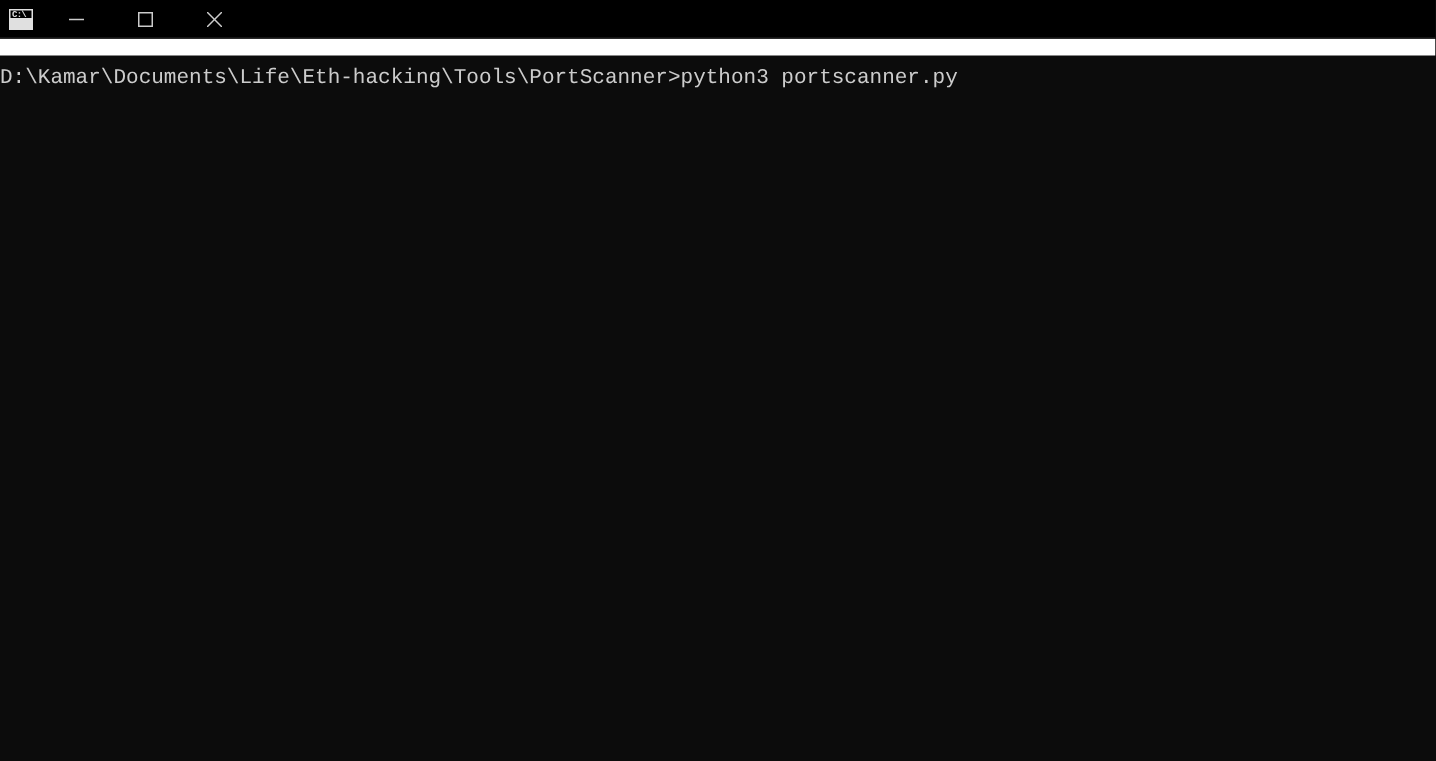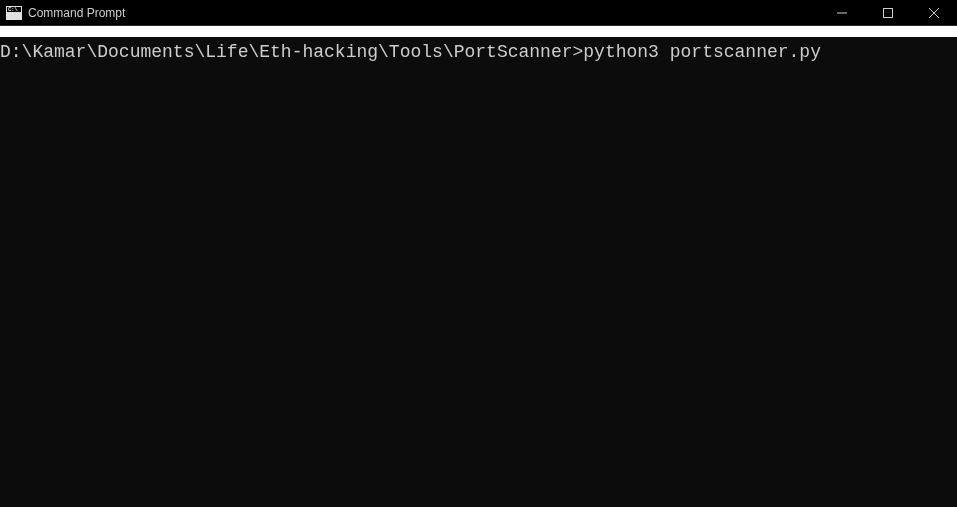--- a/index.html
+++ b/index.html
@@ -69,21 +69,21 @@
       width: 10px;
       height: 10px;
     }
     .separator-line {
       height: 11px;
       background: #ffffff;
       width: 100%;
     }
     .terminal-body {
       padding: 6px 0 0 0;
-      font-size: 18px;
+      font-size: 14px;
       line-height: 18px;
       color: #cccccc;
       font-family: Consolas, 'Courier New', monospace;
       white-space: pre;
     }
     .prompt-line {
       display: inline;
     }
     .prompt-path {
       color: #cccccc;
@@ -92,21 +92,20 @@
       color: #cccccc;
     }
   </style>
 </head>
 <body>
 
 <div class="title-bar">
   <div class="app-icon">
     <div class="app-icon-inner">C:\</div>
   </div>
-  <div class="title-text">Command Prompt</div>
   <div class="window-controls">
     <button class="window-btn">
       <svg viewBox="0 0 10 10">
           <line x1="0" y1="5" x2="10" y2="5" stroke="#cccccc" stroke-width="1"></line>
         </svg>
     </button>
     <button class="window-btn">
       <svg viewBox="0 0 10 10">
           <rect x="0.5" y="0.5" width="9" height="9" stroke="#cccccc" stroke-width="1" fill="none"></rect>
         </svg>

